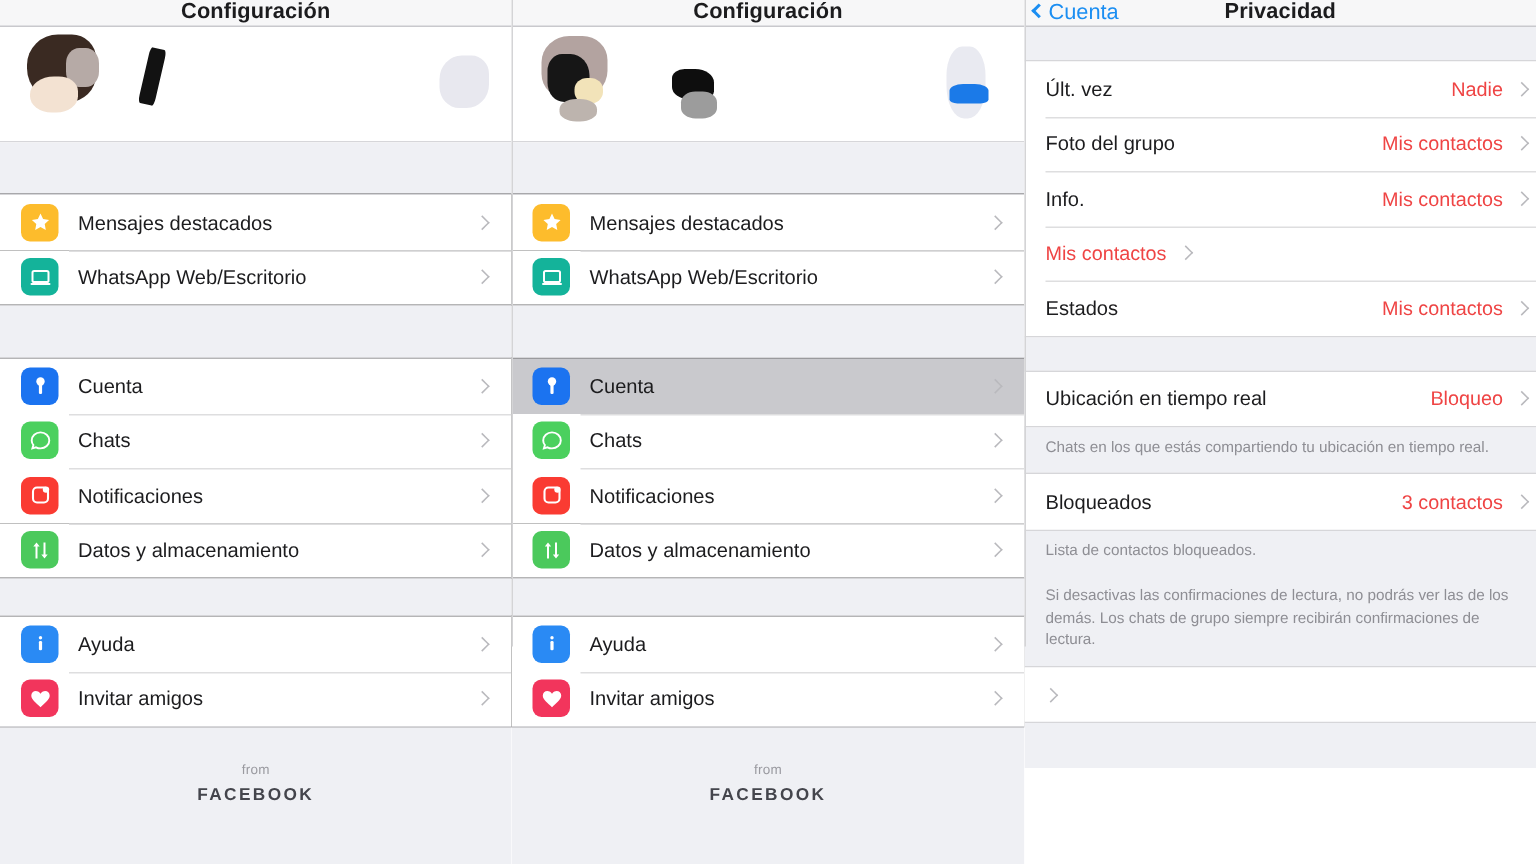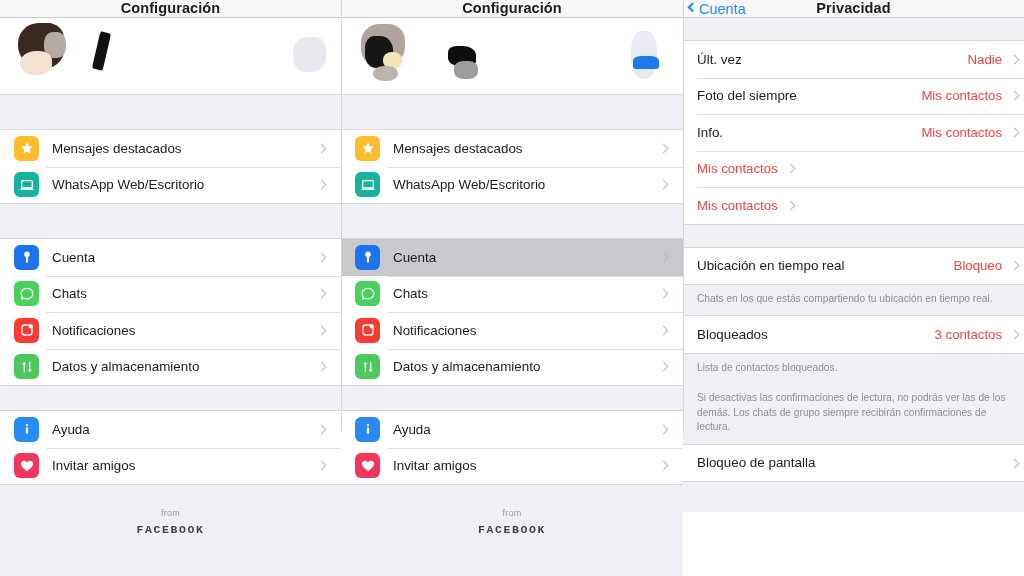--- a/index.html
+++ b/index.html
@@ -81,21 +81,21 @@
   .ico-chat   { background: #4bd05e; }
   .ico-bell   { background: #fa3b32; }
   .ico-data   { background: #4bc95c; }
   .ico-info   { background: #2a8af4; }
   .ico-heart  { background: #f2355c; }
   .ico-svg { width: 16px; height: 16px; display: block; }
 
   
   .fb-foot { background: #eff0f4; text-align: center; padding-top: 22px; }
   .fb-from { font-size: 9px; color: #9a9aa0; letter-spacing: .2px; line-height: 1.5; }
-  .fb-name { font-size: 11.5px; color: #44454c; font-weight: bold; letter-spacing: 1.6px; line-height: 1.6; font-family: Liberation Mono, monospace; }
+  .fb-name { font-size: 11.5px; color: #44454c; font-weight: bold; letter-spacing: 1.6px; line-height: 1.6; }
 
   
   .p-gap { background: #eff0f4; }
   .p-gap-22 { height: 22px; }
 
   .p-group { background: #ffffff; border-top: 1px solid #d6d6d9; border-bottom: 1px solid #d6d6d9; }
   .p-row {
     position: relative; display: flex; align-items: center;
     height: 36.5px; padding-left: 14px; background: #ffffff;
   }
@@ -367,34 +367,35 @@
 
     <div class="p-gap p-gap-22"></div>
 
     <div class="p-group">
       <div class="p-row">
         <span class="p-label">Últ. vez</span>
         <span class="p-value">Nadie</span>
         <span class="chev"></span>
       </div>
       <div class="p-row">
-        <span class="p-label">Foto del siempre</span>
+        <span class="p-label">Foto del grupo</span>
         <span class="p-value">Mis contactos</span>
         <span class="chev"></span>
       </div>
       <div class="p-row">
         <span class="p-label">Info.</span>
         <span class="p-value">Mis contactos</span>
         <span class="chev"></span>
       </div>
       <div class="p-row">
         <span class="p-value">Mis contactos</span>
         <span class="chev"></span>
       </div>
       <div class="p-row">
+        <span class="p-label">Estados</span>
         <span class="p-value">Mis contactos</span>
         <span class="chev"></span>
       </div>
     </div>
 
     <div class="p-gap p-gap-22"></div>
 
     <div class="p-group">
       <div class="p-row">
         <span class="p-label">Ubicación en tiempo real</span>
@@ -410,20 +411,19 @@
         <span class="p-value">3 contactos</span>
         <span class="chev"></span>
       </div>
     </div>
     <div class="p-note">Lista de contactos bloqueados.</div>
 
     <div class="p-note">Si desactivas las confirmaciones de lectura, no podrás ver las de los demás. Los chats de grupo siempre recibirán confirmaciones de lectura.</div>
 
     <div class="p-group">
       <div class="p-row">
-        <span class="p-label">Bloqueo de pantalla</span>
         <span class="chev"></span>
       </div>
     </div>
     <div class="p-gap" style="height:30px;"></div>
   </div>
 
 </div>
 
 </body></html>

